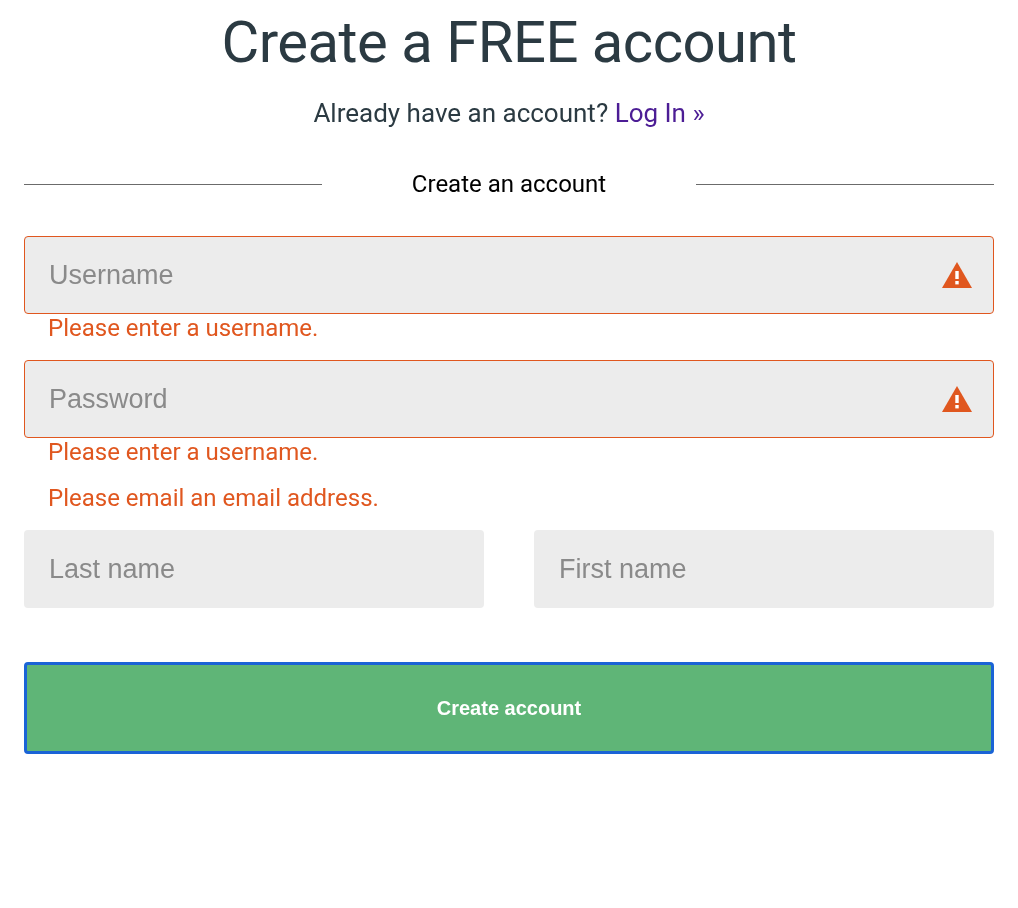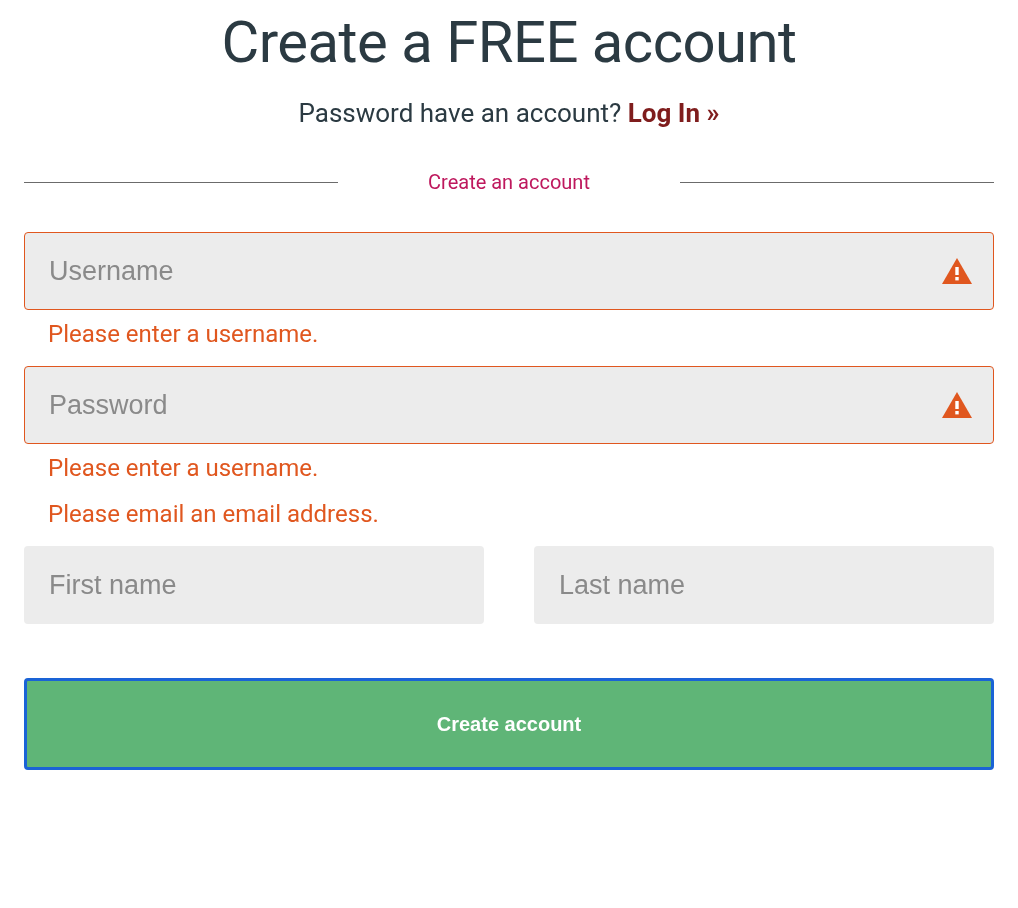--- a/index.html
+++ b/index.html
@@ -27,39 +27,39 @@
       margin-top: 8px;
       margin-bottom: 22px;
     }
     .subtitle {
       text-align: center;
       font-size: 26px;
       color: #2b3a42;
       margin-bottom: 42px;
     }
     .login-link {
-      color: #7f1d1d;
-      font-weight: 700;
+      color: #4c1d95;
+      font-weight: 400;
       text-decoration: none;
       cursor: pointer;
     }
     .divider-row {
       display: flex;
       align-items: center;
       margin-bottom: 38px;
       gap: 0;
     }
     .divider-line {
       flex: 1;
       height: 1px;
       background: #6b6b6b;
     }
     .divider-label {
-      font-size: 20px;
-      color: #be185d;
+      font-size: 24px;
+      color: #000000;
       padding: 0 90px;
       white-space: nowrap;
     }
     .form-group {
       margin-bottom: 12px;
     }
     .input-wrapper {
       position: relative;
       width: 100%;
     }
@@ -84,21 +84,20 @@
       position: absolute;
       right: 22px;
       top: 50%;
       transform: translateY(-50%);
       width: 30px;
       height: 26px;
     }
     .error-message {
       color: #e0571f;
       font-size: 24px;
-      margin-top: 10px;
       margin-left: 24px;
       margin-bottom: 18px;
     }
     .name-row {
       display: flex;
       gap: 50px;
       margin-top: 4px;
       margin-bottom: 54px;
     }
     .name-row .input-wrapper {
@@ -116,21 +115,21 @@
       cursor: pointer;
     }
   </style>
 </head>
 <body>
 
 <div class="container">
   <h1 class="page-title">Create a FREE account</h1>
 
   <p class="subtitle">
-    <span>Password have an account? </span><a class="login-link">Log In »</a>
+    <span>Already have an account? </span><a class="login-link">Log In »</a>
   </p>
 
   <div class="divider-row">
     <div class="divider-line"></div>
     <div class="divider-label">Create an account</div>
     <div class="divider-line"></div>
   </div>
 
   <div class="form-group">
     <div class="input-wrapper">
@@ -159,21 +158,21 @@
     </div>
     <div class="error-message">Please enter a username.</div>
   </div>
 
   <div class="form-group">
     <div class="error-message">Please email an email address.</div>
   </div>
 
   <div class="name-row">
     <div class="input-wrapper">
-      <input type="text" class="text-input" placeholder="First name" style="">
+      <input type="text" class="text-input" placeholder="Last name" style="">
     </div>
     <div class="input-wrapper">
-      <input type="text" class="text-input" placeholder="Last name" style="">
+      <input type="text" class="text-input" placeholder="First name" style="">
     </div>
   </div>
 
   <button class="submit-button">Create account</button>
 </div>
 
 </body></html>

